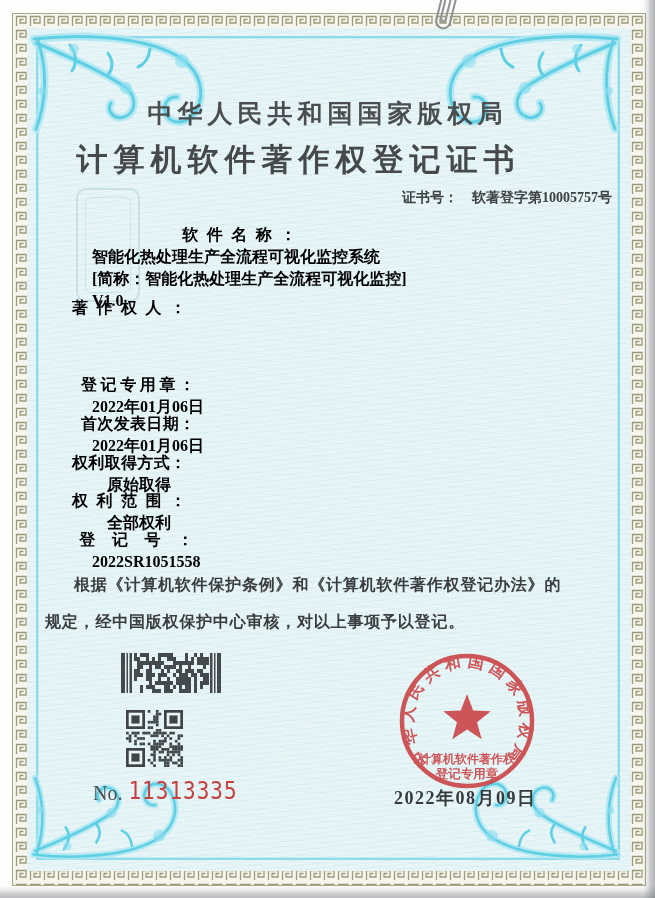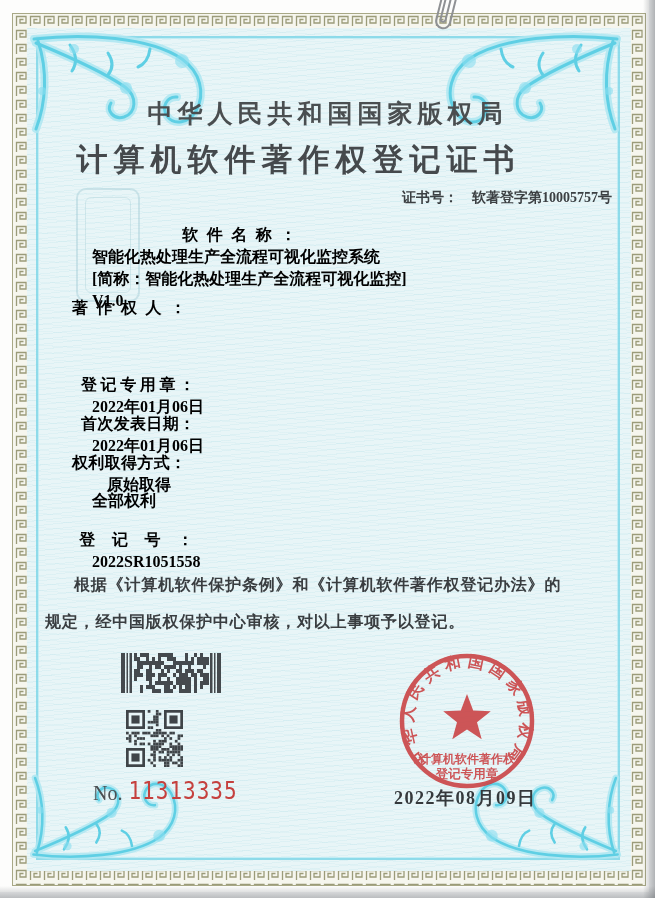--- a/index.html
+++ b/index.html
@@ -149,20 +149,21 @@
 </div>
 <div class="frow" style="top:413px">
   <span class="flabel">首次发表日期：</span>
   <span class="fval">2022年01月06日</span>
 </div>
 <div class="frow" style="top:452px">
   <span class="flabel">权利取得方式：</span>
   <span class="fval">原始取得</span>
 </div>
 <div class="frow" style="top:490px">
+  <span class="flabel">权利范围：</span>
   <span class="fval">全部权利</span>
 </div>
 <div class="frow" style="top:529px">
   <span class="flabel">登记号：</span>
   <span class="fval">2022SR1051558</span>
 </div>
 
 <div class="txt statement st1">根据《计算机软件保护条例》和《计算机软件著作权登记办法》的</div>
 <div class="txt statement st2">规定，经中国版权保护中心审核，对以上事项予以登记。</div>
 

